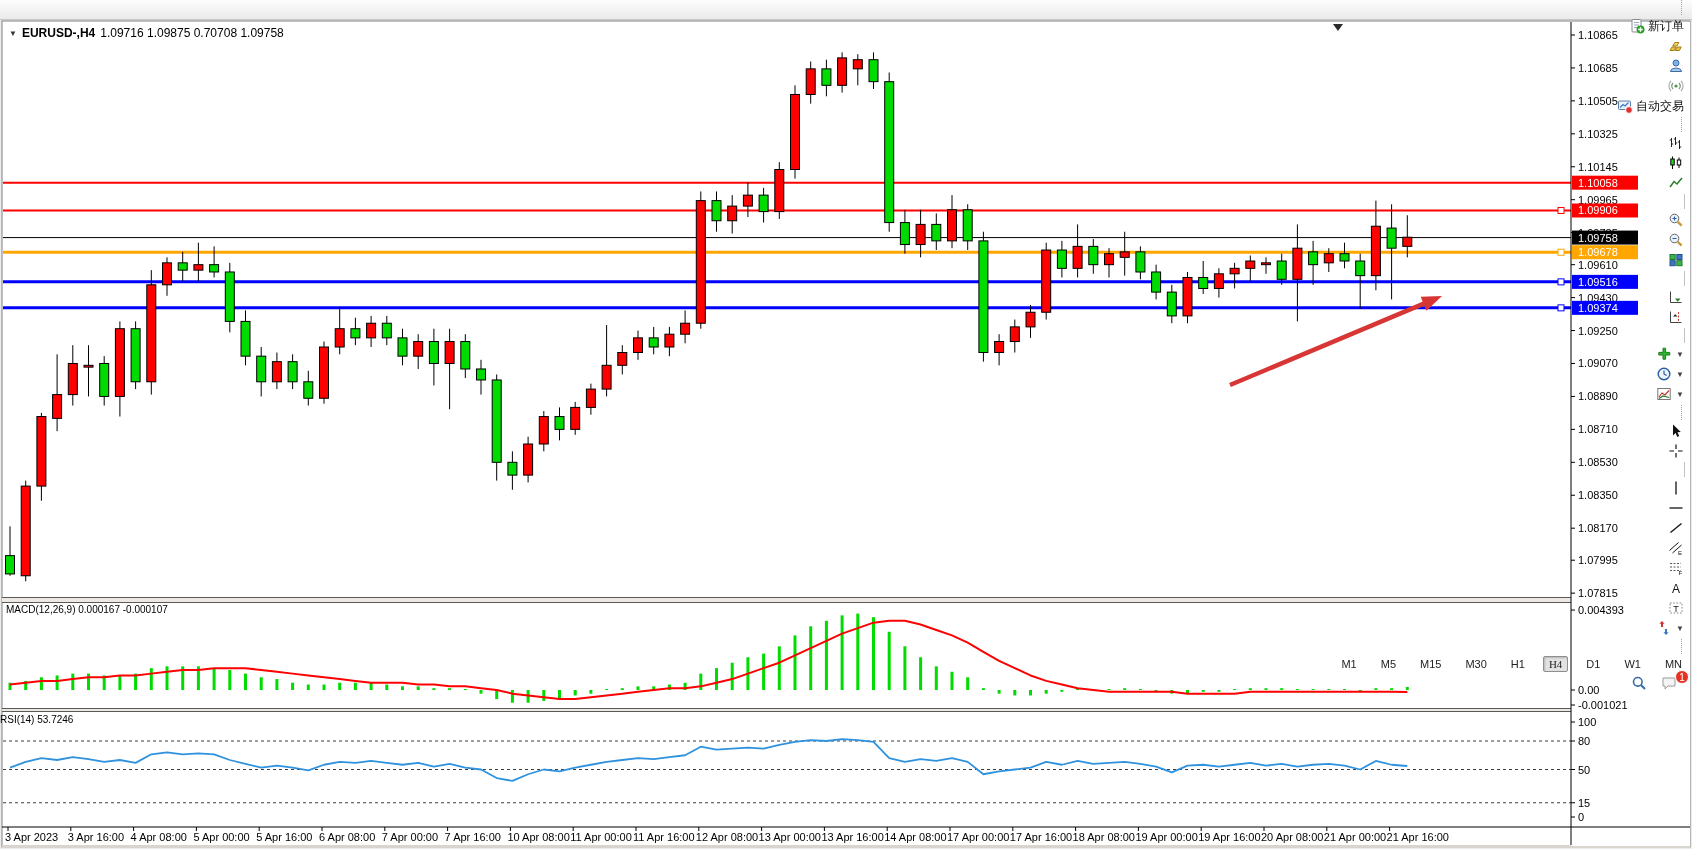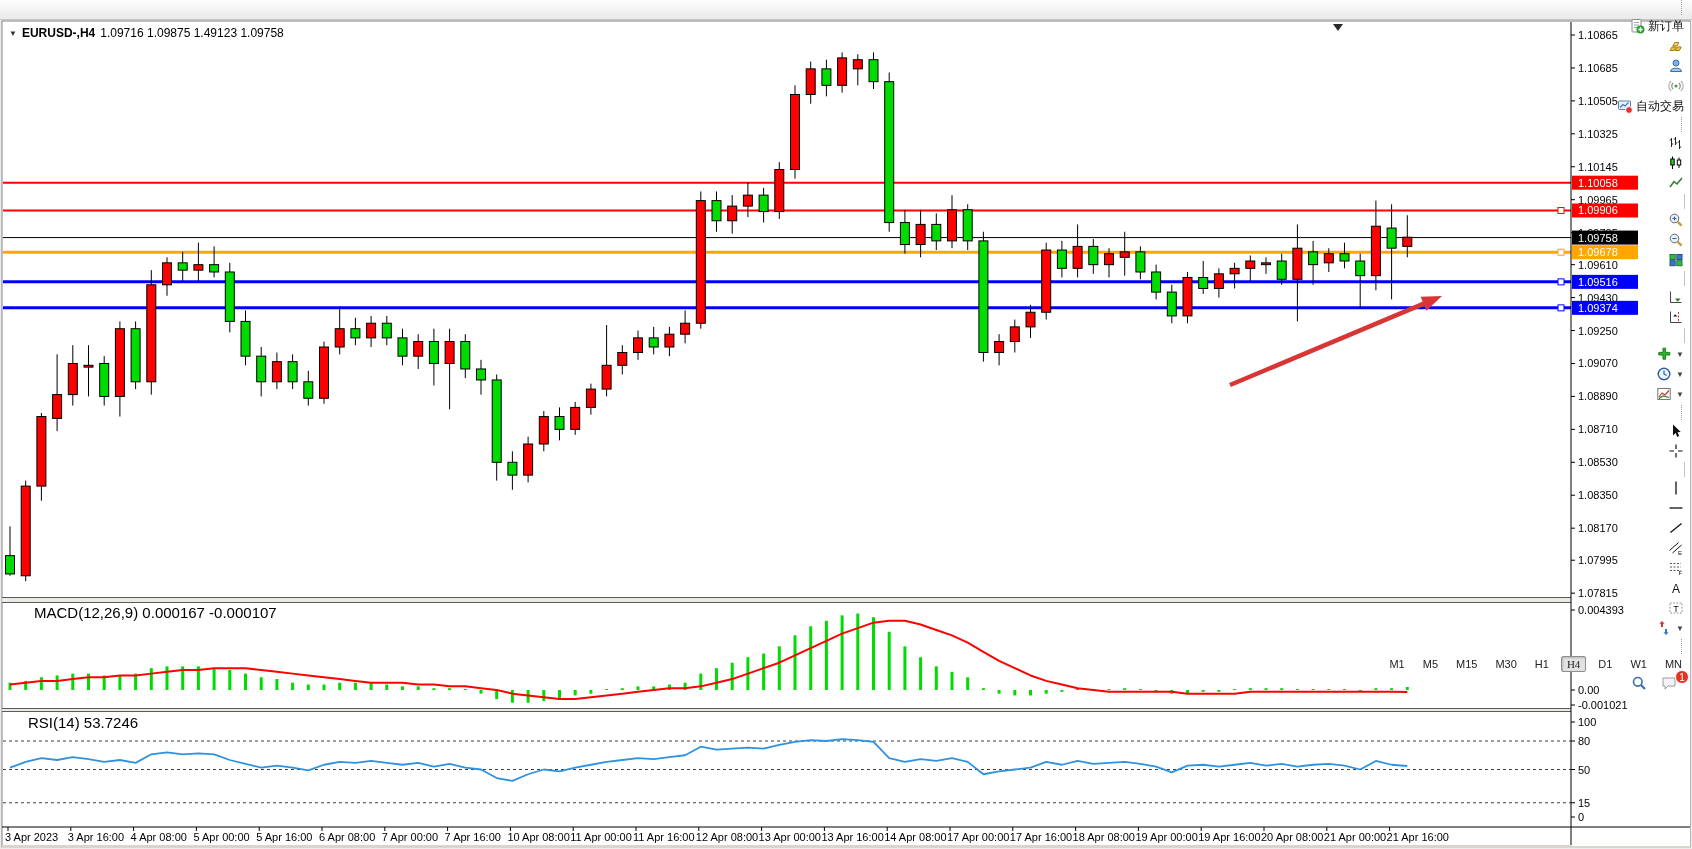--- a/index.html
+++ b/index.html
@@ -19,21 +19,21 @@
   .tf-btn { height:16px; padding:0 5px; font-size:11px; color:#222; border:1px solid transparent; border-radius:2px; display:flex; align-items:center; }
   .tf-btn.active { border-color:#8f8f8f; background:#e2e2e2; box-shadow:inset 1px 1px 2px rgba(0,0,0,.2);font-family:Liberation Serif, serif; }
   .tb-right { margin-left:auto; display:flex; align-items:center; gap:6px; padding-right:6px; }
   .chat-wrap { position:relative; }
   .chat-badge { position:absolute; top:-5px; right:-8px; min-width:14px; height:14px; border-radius:8px; background:#e63222;
     color:#fff; font-size:10px; display:flex; align-items:center; justify-content:center; padding:0 3px; border:1px solid #fff; }
   .chart-svg { position:absolute; left:0; top:0; z-index:1; }
   .overlay { position:absolute; z-index:3; font-size:12px; color:#000; white-space:nowrap; }
   .chart-title { left:9px; top:26px; display:flex; align-items:center; gap:5px; }
   .chart-title .tri { font-size:8px; color:#333; }
-  .ind-label { font-size:15px;margin-left:28px; }
+  .ind-label { font-size:10px; }
 </style>
 </head>
 <body>
 
 <div class="toolbar">
   <div class="tb-grip"></div>
 
   <div class="tb-btn">
     <svg width="16" height="16" viewBox="0 0 16 16">
         <rect x="3" y="1.5" width="9" height="12.5" rx="1" fill="#fff" stroke="#8a8a8a"></rect>
@@ -218,21 +218,21 @@
   <div class="tb-btn">
     <svg width="16" height="16" viewBox="0 0 16 16">
         <path d="M5 7 L5 3.8 L3.4 3.8 L6 1 L8.6 3.8 L7 3.8 L7 7 Z" fill="#c33"></path>
         <path d="M9 9 L9 12.2 L7.4 12.2 L10 15 L12.6 12.2 L11 12.2 L11 9 Z" fill="#3a78c3"></path>
       </svg>
     <span class="dd">▼</span>
   </div>
 
   <div class="tb-grip"></div>
 
-  <div id="tf-container" style="display:flex;align-items:center;gap:6px;">
+  <div id="tf-container" style="display:flex;align-items:center;gap:12px;">
       <div class="tf-btn">M1</div>
       <div class="tf-btn">M5</div>
       <div class="tf-btn">M15</div>
       <div class="tf-btn">M30</div>
       <div class="tf-btn">H1</div>
       <div class="tf-btn active">H4</div>
       <div class="tf-btn">D1</div>
       <div class="tf-btn">W1</div>
       <div class="tf-btn">MN</div>
     </div>
@@ -661,16 +661,16 @@
     <text x="1261" y="841" font-size="11" fill="#000">20 Apr 08:00</text>
     <line x1="1326.8" y1="827" x2="1326.8" y2="831" stroke="#000"></line>
     <text x="1323.8" y="841" font-size="11" fill="#000">21 Apr 00:00</text>
     <line x1="1389.6" y1="827" x2="1389.6" y2="831" stroke="#000"></line>
     <text x="1386.6" y="841" font-size="11" fill="#000">21 Apr 16:00</text>
   </svg>
 
 <div class="overlay chart-title">
   <span class="tri">▼</span>
   <span style="font-weight:bold;">EURUSD-,H4</span>
-  <span>1.09716 1.09875 1.49123 1.09758</span>
+  <span>1.09716 1.09875 0.70708 1.09758</span>
 </div>
 <div class="overlay ind-label" style="left:6px; top:604px;">MACD(12,26,9) 0.000167 -0.000107</div>
 <div class="overlay ind-label" style="left:0; top:714px;">RSI(14) 53.7246</div>
 
 </body></html>

